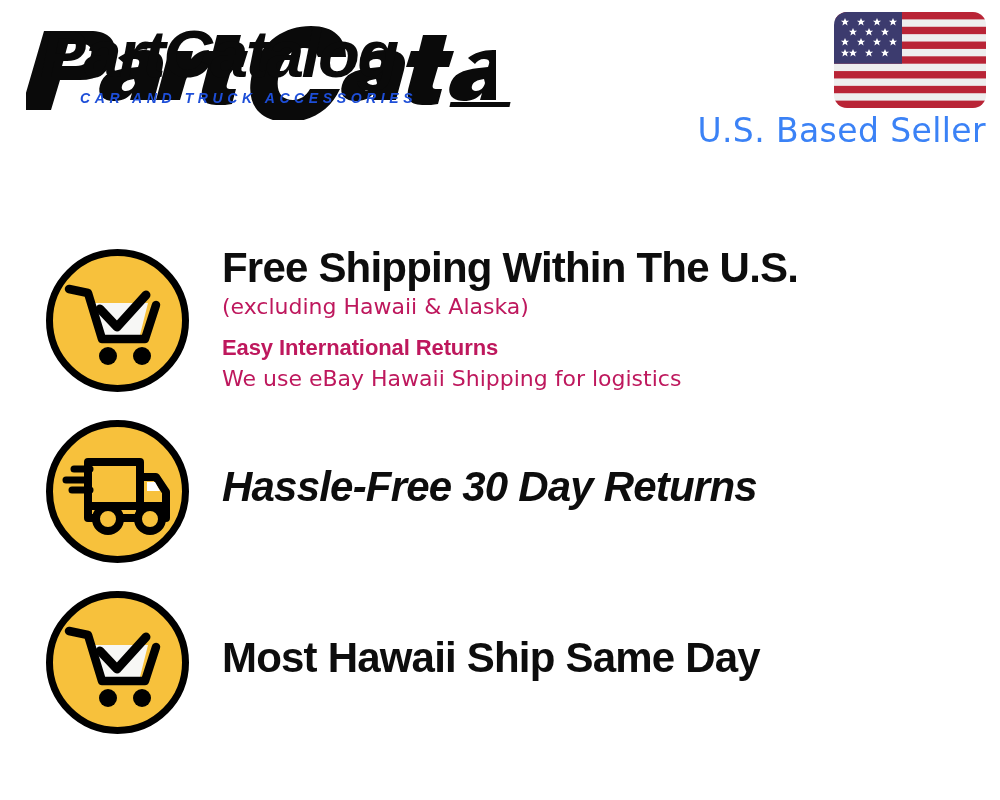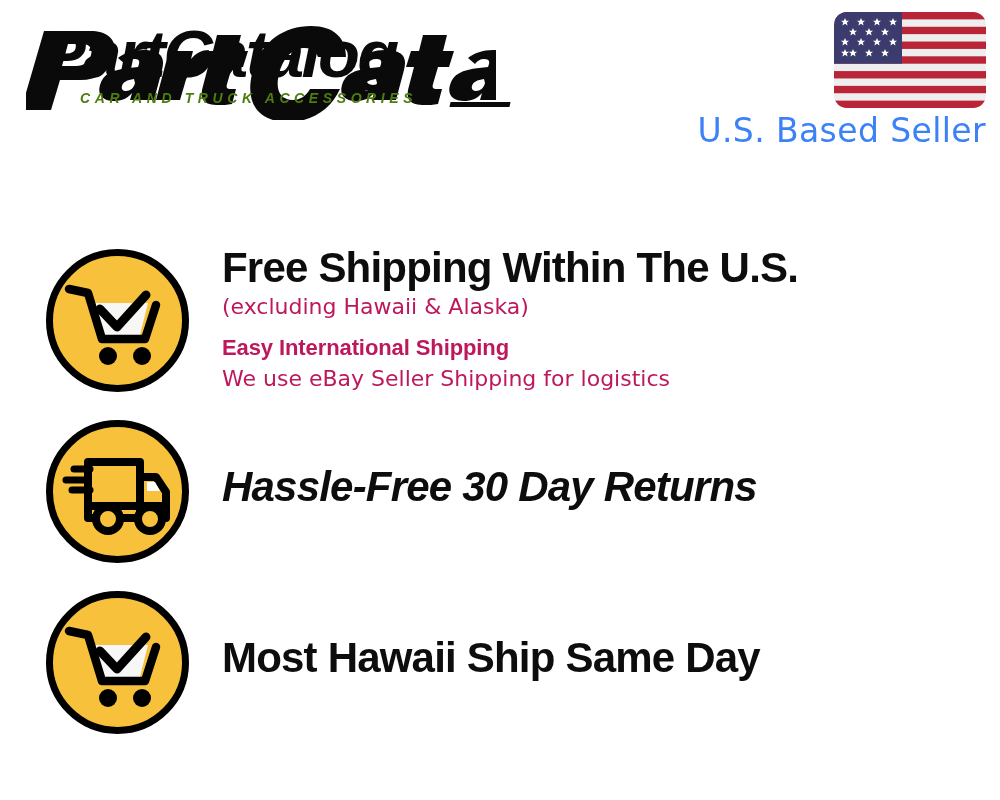--- a/index.html
+++ b/index.html
@@ -135,21 +135,21 @@
     </g>
   </svg>
   <div style="position:absolute;left:16px;top:0;width:470px;height:98px;">
     <div style="position:absolute;left:-2px;top:-6px;font-family:'Liberation Sans',sans-serif;
                 font-style:italic;font-weight:700;font-size:66px;letter-spacing:-2.5px;
                 color:#0a0a0a;transform:scaleX(1.04);transform-origin:left top;white-space:nowrap;">
       <span>PartCatalog</span>
     </div>
     <div style="position:absolute;left:38px;top:68px;font-family:'Liberation Sans',sans-serif;
                 font-style:italic;font-weight:700;font-size:14px;letter-spacing:4.6px;
-                color:#4d7c0f;white-space:nowrap;">CAR AND TRUCK ACCESSORIES</div>
+                color:#1d4ed8;white-space:nowrap;">CAR AND TRUCK ACCESSORIES</div>
     <div style="position:absolute;left:408px;top:80px;width:60px;height:5px;background:#0a0a0a;
                 transform:skewX(-12deg);"></div>
   </div>
 </div>
 
 <div id="us-flag">
   <svg width="152" height="96" viewBox="0 0 152 96" xmlns="http://www.w3.org/2000/svg">
     <defs>
       <clipPath id="flagClip">
         <rect x="0" y="0" width="152" height="96" rx="13" ry="13"></rect>
@@ -206,22 +206,22 @@
 
       <path d="M56 62 L73 80 L102 48" fill="none" stroke="#000000" stroke-width="9" stroke-linecap="round" stroke-linejoin="round"></path>
 
       <circle cx="64" cy="109" r="9" fill="#000000"></circle>
       <circle cx="98" cy="109" r="9" fill="#000000"></circle>
     </svg>
   </div>
   <div class="benefit-text">
     <div class="benefit-title">Free Shipping Within The U.S.</div>
     <div class="benefit-sub plain">(excluding Hawaii &amp; Alaska)</div>
-    <div class="benefit-sub strong">Easy International Shipping</div>
-    <div class="benefit-sub plain">We use eBay Seller Shipping for logistics</div>
+    <div class="benefit-sub strong">Easy International Returns</div>
+    <div class="benefit-sub plain">We use eBay Hawaii Shipping for logistics</div>
   </div>
 </div>
 
 <div class="benefit-row" id="benefit-row-1">
   <div class="benefit-icon">
     <svg width="147" height="147" viewBox="0 0 147 147" xmlns="http://www.w3.org/2000/svg">
       <circle cx="73.5" cy="73.5" r="68" fill="#f7c13c" stroke="#000000" stroke-width="7"></circle>
 
       <rect x="44" y="44" width="52" height="44" fill="none" stroke="#000000" stroke-width="8" stroke-linejoin="round"></rect>
 

